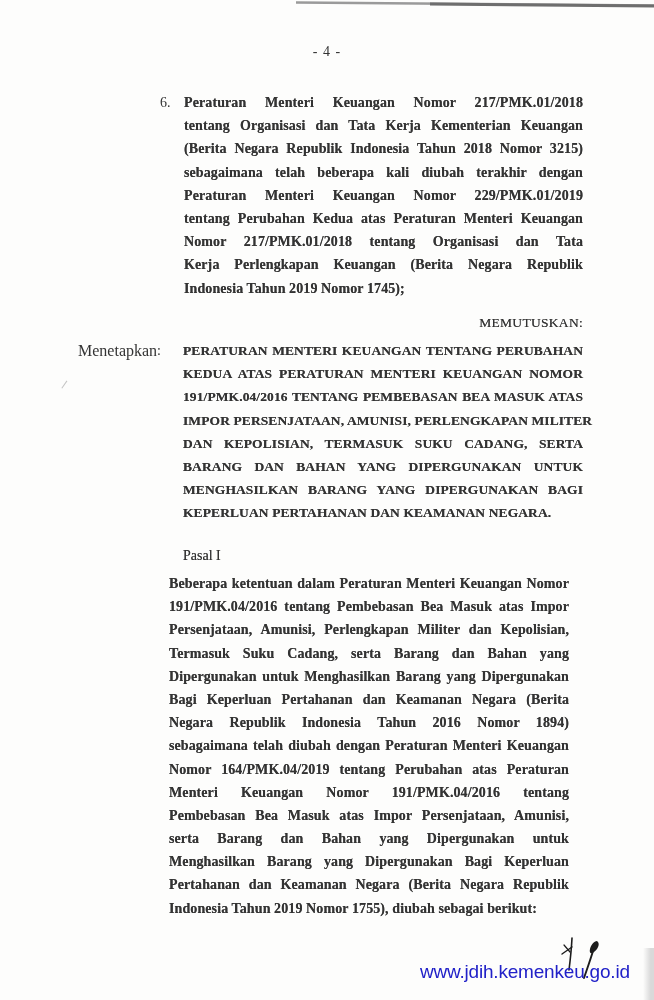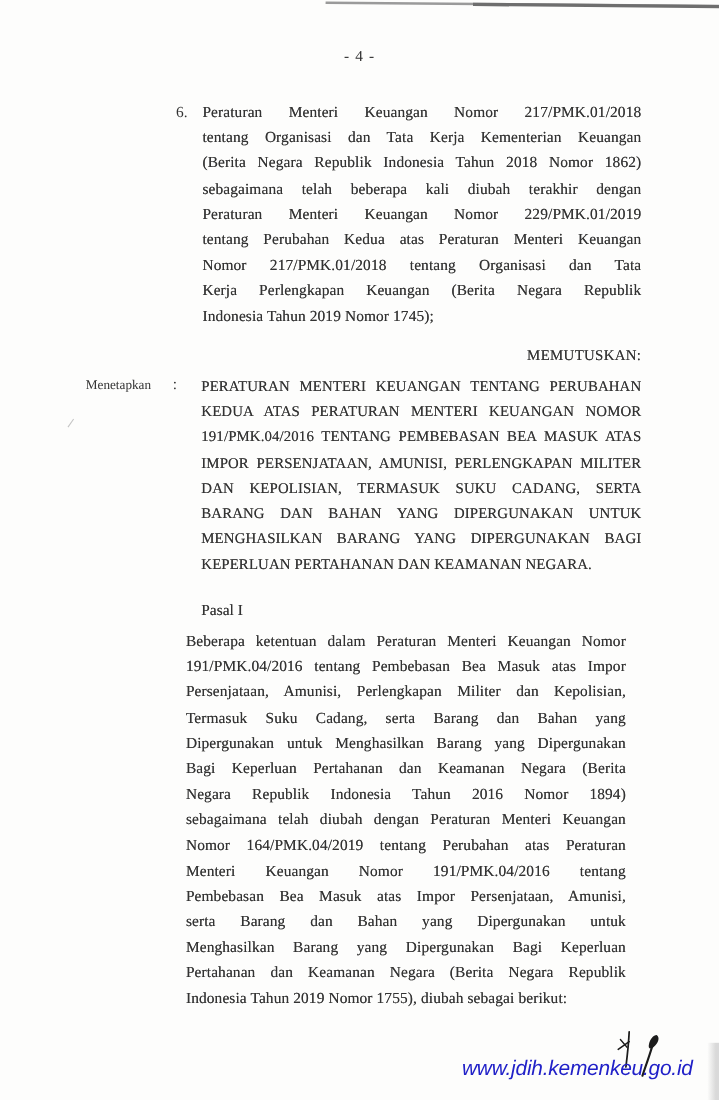--- a/index.html
+++ b/index.html
@@ -14,53 +14,53 @@
   
   .lines .line{
     line-height:23.2px;
     height:23.2px;
     text-align:justify;
     text-align-last:justify;
     text-justify:inter-word;
     white-space:nowrap;
     letter-spacing:0.1px;
     text-shadow:0 0 0.35px rgba(55,55,55,0.75);
+    font-weight:bold;
   }
   .lines .line.last{
     text-align-last:left;
     white-space:normal;
   }
   .page-number{
     position:absolute;left:0;top:44px;width:654px;
     text-align:center;font-size:14px;letter-spacing:1px;
   }
   .item6{position:absolute;left:160px;top:91px;width:423px;font-size:14px;}
   .item6 .num{position:absolute;left:0;top:0;line-height:23.2px;}
   .item6 .lines{margin-left:24px;}
   .memutuskan{
     position:absolute;left:61px;top:315px;width:522px;
     text-align:right;font-size:13.5px;letter-spacing:0.3px;
     text-shadow:0 0 0.35px rgba(55,55,55,0.75);
   }
   .menetapkan{position:absolute;left:78px;top:339px;width:505px;font-size:13.5px;}
-  .menetapkan .label{position:absolute;left:0;top:0;line-height:23.2px;font-size:12px;}
+  .menetapkan .label{position:absolute;left:0;top:0;line-height:23.2px;font-size:16px;}
   .menetapkan .colon{position:absolute;left:79px;top:0;line-height:23.2px;font-size:14px;}
   .menetapkan .lines{margin-left:105px;}
   .pasal-heading{
     position:absolute;left:183px;top:548px;width:400px;
     text-align:left;font-size:14px;
     text-shadow:0 0 0.35px rgba(55,55,55,0.75);
   }
   .pasal-body{position:absolute;left:169px;top:572px;width:400px;font-size:14px;}
   .footer-url{
     position:absolute;left:420px;top:961px;
     font-family:"Liberation Sans","DejaVu Sans",sans-serif;
     font-size:19px;letter-spacing:-0.2px;
     color:#2121c8;
-    font-style:italic;
   }
   .top-bar{position:absolute;left:0;top:0;width:654px;height:10px;}
   .signature{position:absolute;left:548px;top:928px;width:70px;height:68px;}
   .edge-strip{
     position:absolute;right:0;top:948px;width:11px;height:52px;
     background:linear-gradient(to right, rgba(215,215,215,0), #d9d9d9 70%);
   }
   .stray-mark{
     position:absolute;left:60px;top:384px;width:9px;height:1.3px;
     background:#c4c4c4;transform:rotate(-55deg);
@@ -78,21 +78,21 @@
 
   <div class="stray-mark"></div>
 
   <div class="page-number">- 4 -</div>
 
   <section class="item6">
     <span class="num">6.</span>
     <div class="lines">
         <div class="line">Peraturan Menteri Keuangan Nomor 217/PMK.01/2018</div>
         <div class="line">tentang Organisasi dan Tata Kerja Kementerian Keuangan</div>
-        <div class="line">(Berita Negara Republik Indonesia Tahun 2018 Nomor 1862)</div>
+        <div class="line">(Berita Negara Republik Indonesia Tahun 2018 Nomor 3215)</div>
         <div class="line">sebagaimana telah beberapa kali diubah terakhir dengan</div>
         <div class="line">Peraturan Menteri Keuangan Nomor 229/PMK.01/2019</div>
         <div class="line">tentang Perubahan Kedua atas Peraturan Menteri Keuangan</div>
         <div class="line">Nomor 217/PMK.01/2018 tentang Organisasi dan Tata</div>
         <div class="line">Kerja Perlengkapan Keuangan (Berita Negara Republik</div>
         <div class="line last">Indonesia Tahun 2019 Nomor 1745);</div>
       </div>
   </section>
 
   <div class="memutuskan">MEMUTUSKAN:</div>

